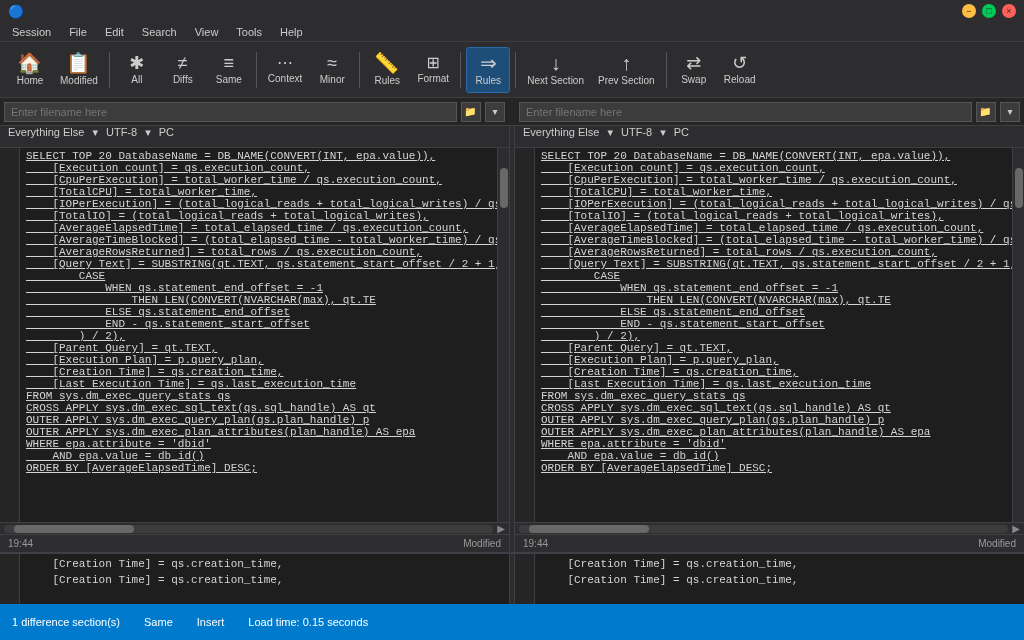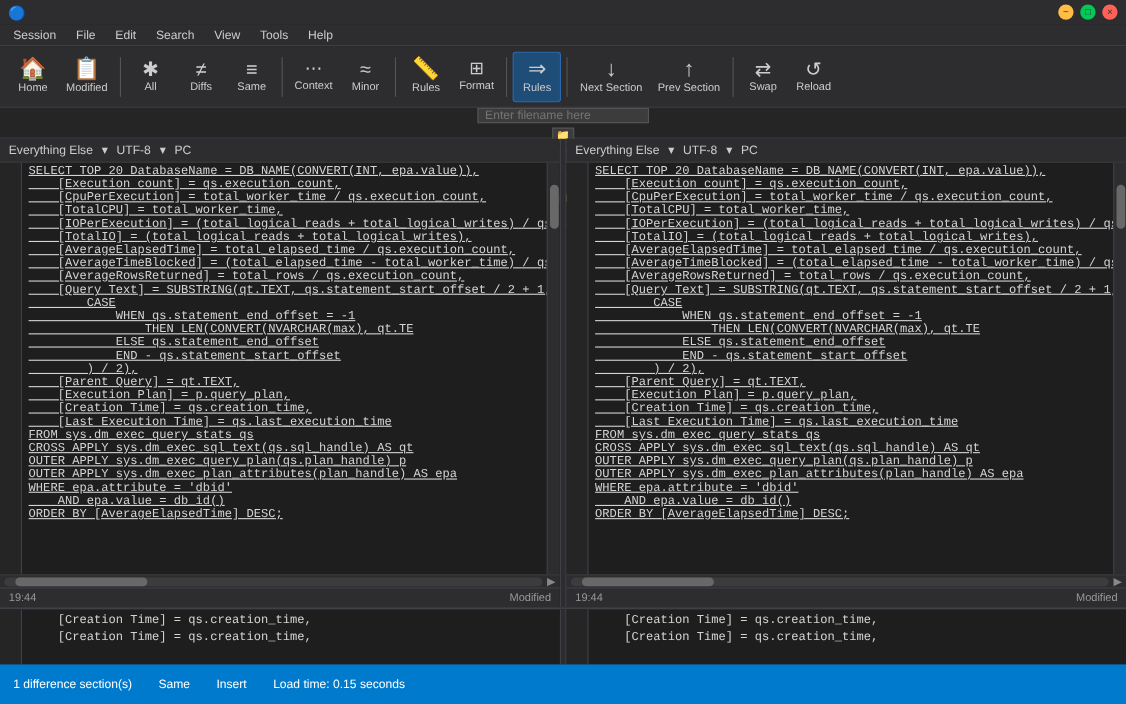--- a/index.html
+++ b/index.html
@@ -21,28 +21,28 @@
 
     
     #toolbar { background: #2d2d30; height: 56px; display: flex; align-items: center; padding: 4px 8px; gap: 2px; border-bottom: 1px solid #3f3f46; }
     .tool-btn { display: flex; flex-direction: column; align-items: center; justify-content: center; min-width: 44px; height: 46px; padding: 2px 6px; cursor: pointer; border-radius: 3px; color: #ccc; font-size: 10px; gap: 2px; }
     .tool-btn .tb-icon { font-size: 20px; line-height: 1; }
     .tool-btn .tb-label { font-size: 10px; white-space: nowrap; }
     .tool-separator { width: 1px; height: 36px; background: #555; margin: 0 3px; }
     .copy-btn { background: #1e4d78; border: 1px solid #2a6aad; }
 
     
-    #file-bar { background: #252526; height: 28px; display: flex; align-items: center; padding: 0 4px; gap: 4px; border-bottom: 1px solid #3f3f46; flex-direction: column; }
+    #file-bar { background: #252526; height: 28px; display: flex; align-items: center; padding: 0 4px; gap: 4px; border-bottom: 1px solid #3f3f46; }
     .file-input { flex: 1; height: 20px; background: #3c3c3c; border: 1px solid #555; color: #ccc; padding: 0 6px; font-size: 11px; }
     .file-btn { height: 20px; width: 20px; background: #3c3c3c; border: 1px solid #555; color: #ccc; cursor: pointer; display: flex; align-items: center; justify-content: center; font-size: 10px; }
 
     
     #main { display: flex; flex: 1; overflow: hidden; }
     .editor-pane { flex: 1; display: flex; flex-direction: column; overflow: hidden; }
-    .editor-header { background: #2d2d30; height: 22px; display: flex; align-items: center; padding: 0 8px; gap: 8px; border-bottom: 1px solid #3f3f46; font-size: 11px; color: #ccc; }
+    .editor-header { background: #2d2d30; height: 22px; display: flex; align-items: flex-start; padding: 0 8px; gap: 8px; border-bottom: 1px solid #3f3f46; font-size: 11px; color: #ccc; }
     .editor-body { flex: 1; overflow: hidden; display: flex; font-family: 'Courier New', Courier, monospace; font-size: 11px; background: #1e1e1e; color: #d4d4d4; position: relative; }
     .gutter { width: 20px; background: #252526; border-right: 1px solid #3f3f46; position: relative; }
     .code-area { flex: 1; overflow: hidden; padding: 2px 6px; white-space: pre; line-height: 12px; text-decoration: underline; }
     .scrollbar-h { height: 12px; background: #2d2d30; border-top: 1px solid #3f3f46; display: flex; align-items: center; }
     .scrollbar-track { flex: 1; height: 8px; background: #3c3c3c; margin: 0 4px; border-radius: 4px; }
     .scrollbar-thumb { width: 120px; height: 8px; background: #686868; border-radius: 4px; margin-left: 10px; }
     .editor-status { height: 18px; background: #2d2d30; border-top: 1px solid #3f3f46; display: flex; align-items: center; padding: 0 8px; font-size: 10px; color: #999; gap: 16px; justify-content: space-between; }
 
     
     .center-divider { width: 6px; background: #2d2d30; border-left: 1px solid #3f3f46; border-right: 1px solid #3f3f46; position: relative; }

